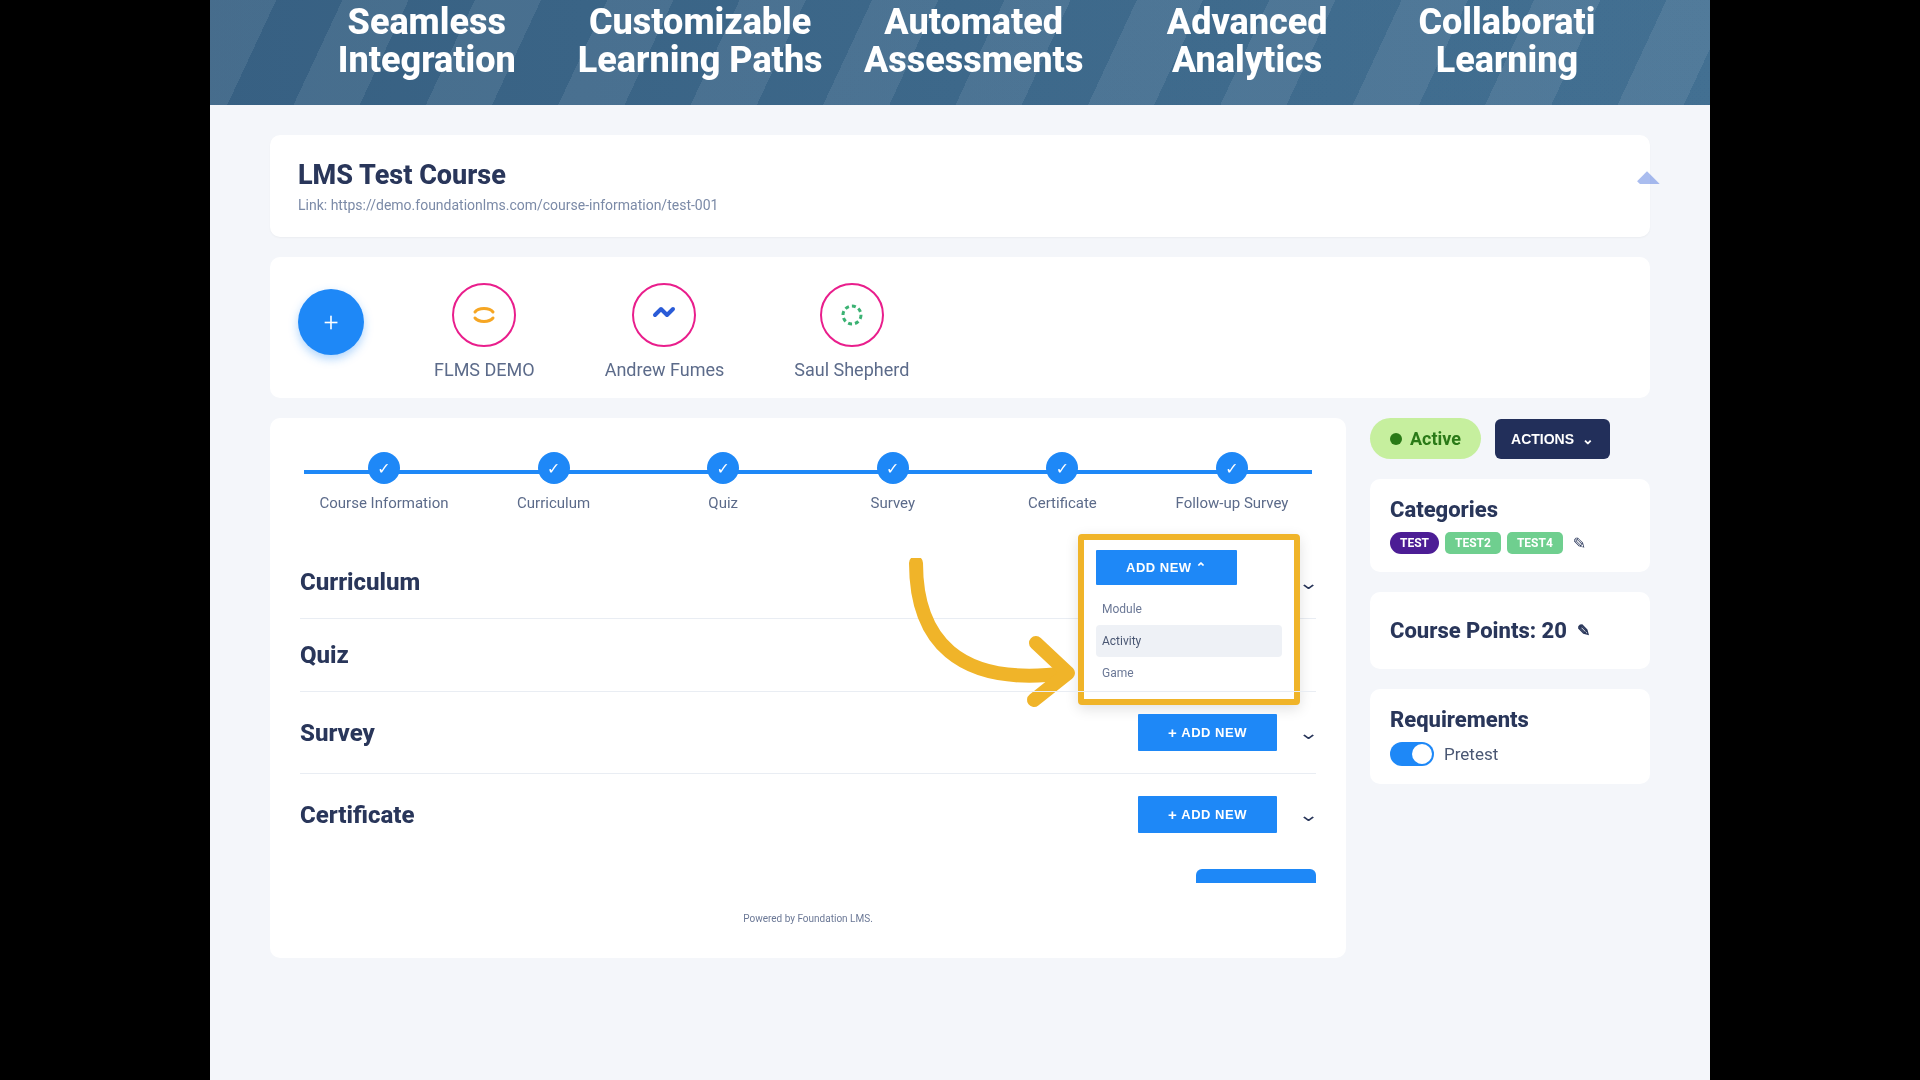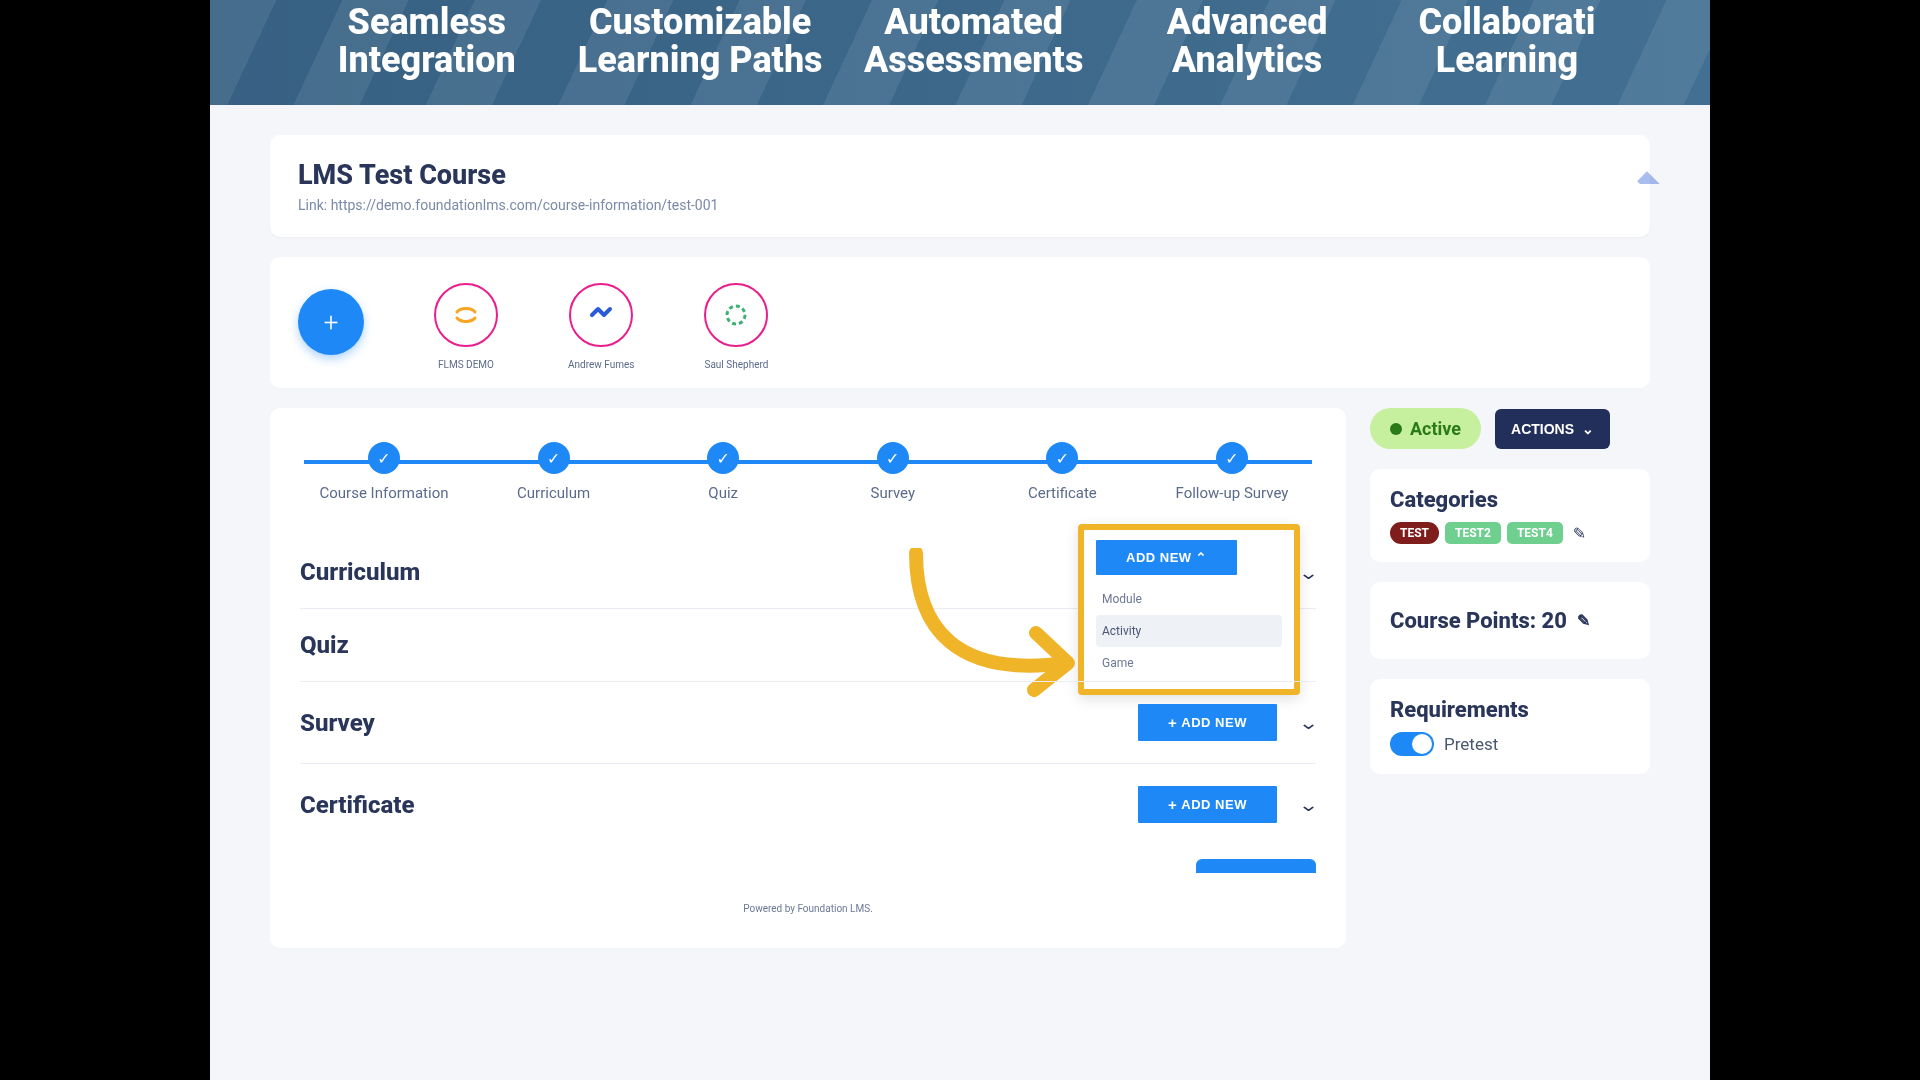--- a/index.html
+++ b/index.html
@@ -96,21 +96,21 @@
   box-shadow: 0 4px 10px rgba(30,136,247,.35);
 }
 .person { text-align:center; }
 .person .ring {
   width: 64px; height:64px; border-radius:50%;
   border: 2px solid #e91e8c;
   margin: 0 auto 12px auto;
   display:flex;align-items:center;justify-content:center;
   font-size: 26px;
 }
-.person .nm { color:#5c6b8a; font-size:10px; }
+.person .nm { color:#5c6b8a; font-size:18px; }
 
 .main-row {
   display:flex;
   margin: 0 60px;
   gap: 24px;
   align-items:flex-start;
 }
 .left-col {
   flex: 1;
   background:#fff;
@@ -266,21 +266,21 @@
   margin-bottom:10px;
 }
 .tags{ display:flex; gap:6px; align-items:center;}
 .tag{
   border-radius:5px;
   padding:4px 10px;
   font-size:12px;
   font-weight:700;
   color:#fff;
 }
-.tag.lav{ background:#7f1d1d;border-radius:11px; }
+.tag.lav{ background:#4c1d95;border-radius:11px; }
 .tag.grn{ background:#6fcf8f; }
 .pencil{ font-size:16px; color:#29365a; margin-left:4px;}
 .points-line{
   color:#29365a;
   font-size:22px;
   font-weight:800;
   padding:18px 0;
   display:flex;align-items:center;gap:6px;
 }
 .toggle{

